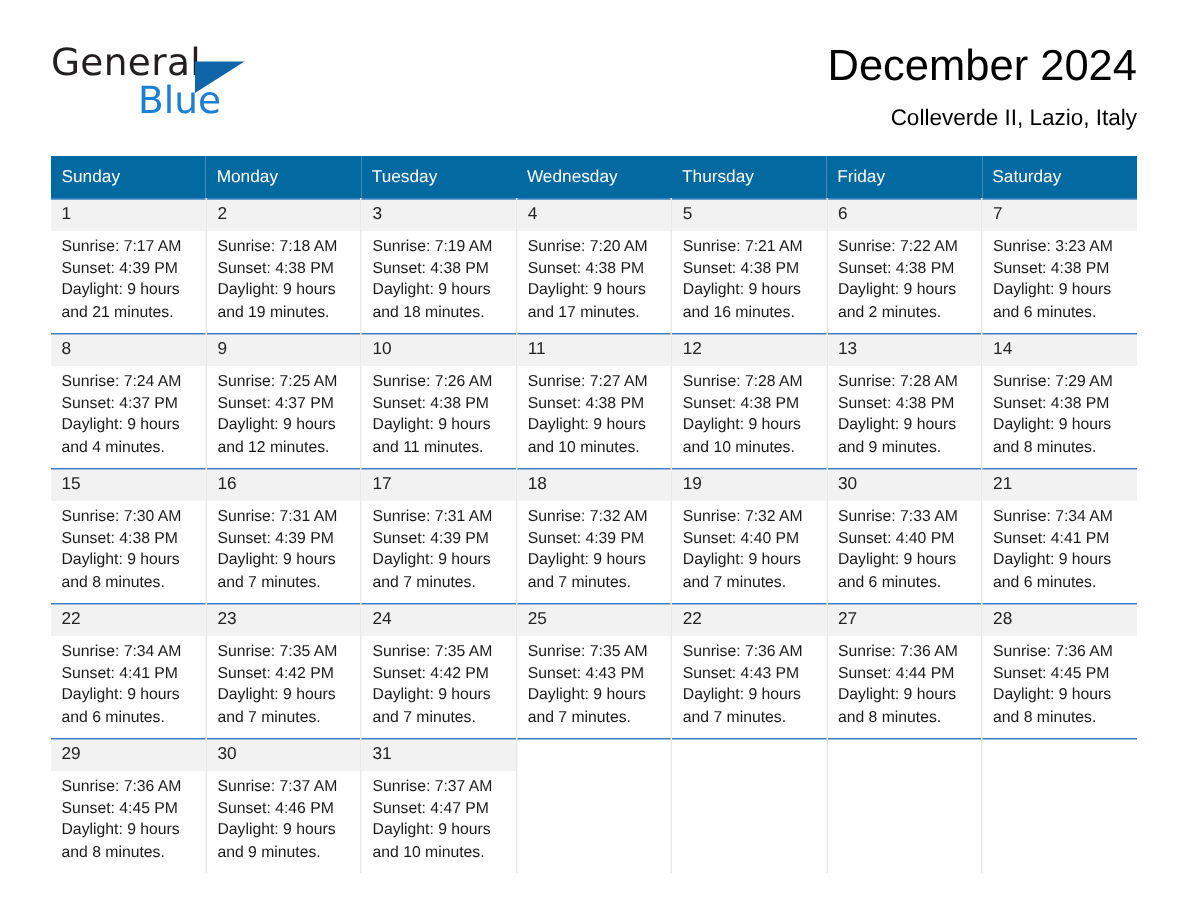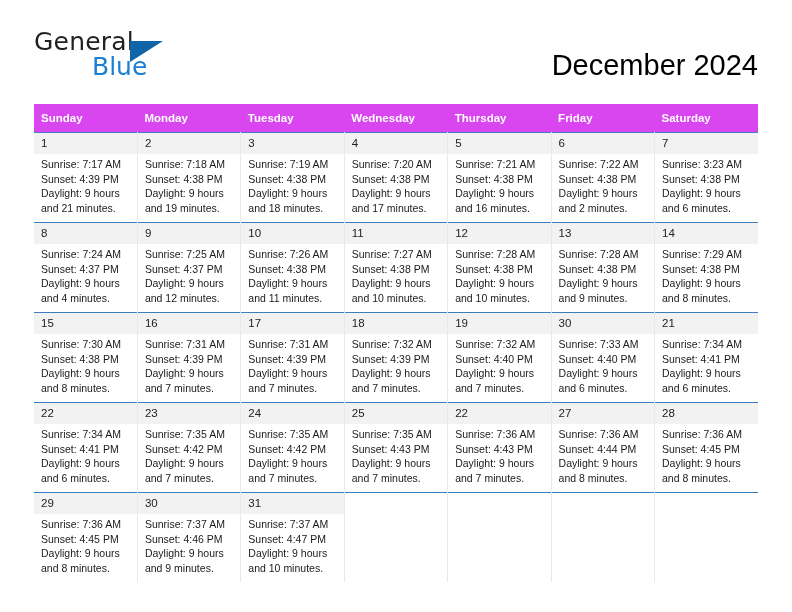--- a/index.html
+++ b/index.html
@@ -65,21 +65,20 @@
     font-family: "DejaVu Sans", sans-serif;
     line-height: 27px;
     text-align: right;
   }
 
   .titles {
     position: absolute;
     right: 0;
     top: -2px;
     text-align: right;
-    margin-top: 21px;
   }
   .cal-title {
     font-size: 29px;
     font-weight: 400;
     color: #000000;
     line-height: 36px;
     white-space: nowrap;
   }
   .cal-sub {
     font-size: 15px;
@@ -93,24 +92,24 @@
   
   .cal {
     position: absolute;
     left: 34px;
     top: 104px;
     width: 724px;
     border-collapse: collapse;
     table-layout: fixed;
   }
   .cal th {
-    background: #d946ef;
+    background: #0369a1;
     color: #ffffff;
     font-size: 11.5px;
-    font-weight: 700;
+    font-weight: 400;
     text-align: left;
     padding: 5px 0 5px 7px;
     height: 18px;
     border: none;
   }
   .cal td {
     vertical-align: top;
     padding: 0;
     border-left: 1px solid #e9e9e9;
     border-right: 1px solid #e9e9e9;
@@ -150,20 +149,21 @@
   <div class="top">
 
     <div class="brand">
       <span class="brand-general">General</span>
       <span class="brand-tri"></span>
       <span class="brand-blue">Blue</span>
     </div>
 
     <div class="titles">
       <div class="cal-title">December 2024</div>
+      <div class="cal-sub">Colleverde II, Lazio, Italy</div>
     </div>
 
   </div>
 
   <table class="cal">
     <thead>
       <tr id="weekday-row">
           <th>Sunday</th>
           <th>Monday</th>
           <th>Tuesday</th>

